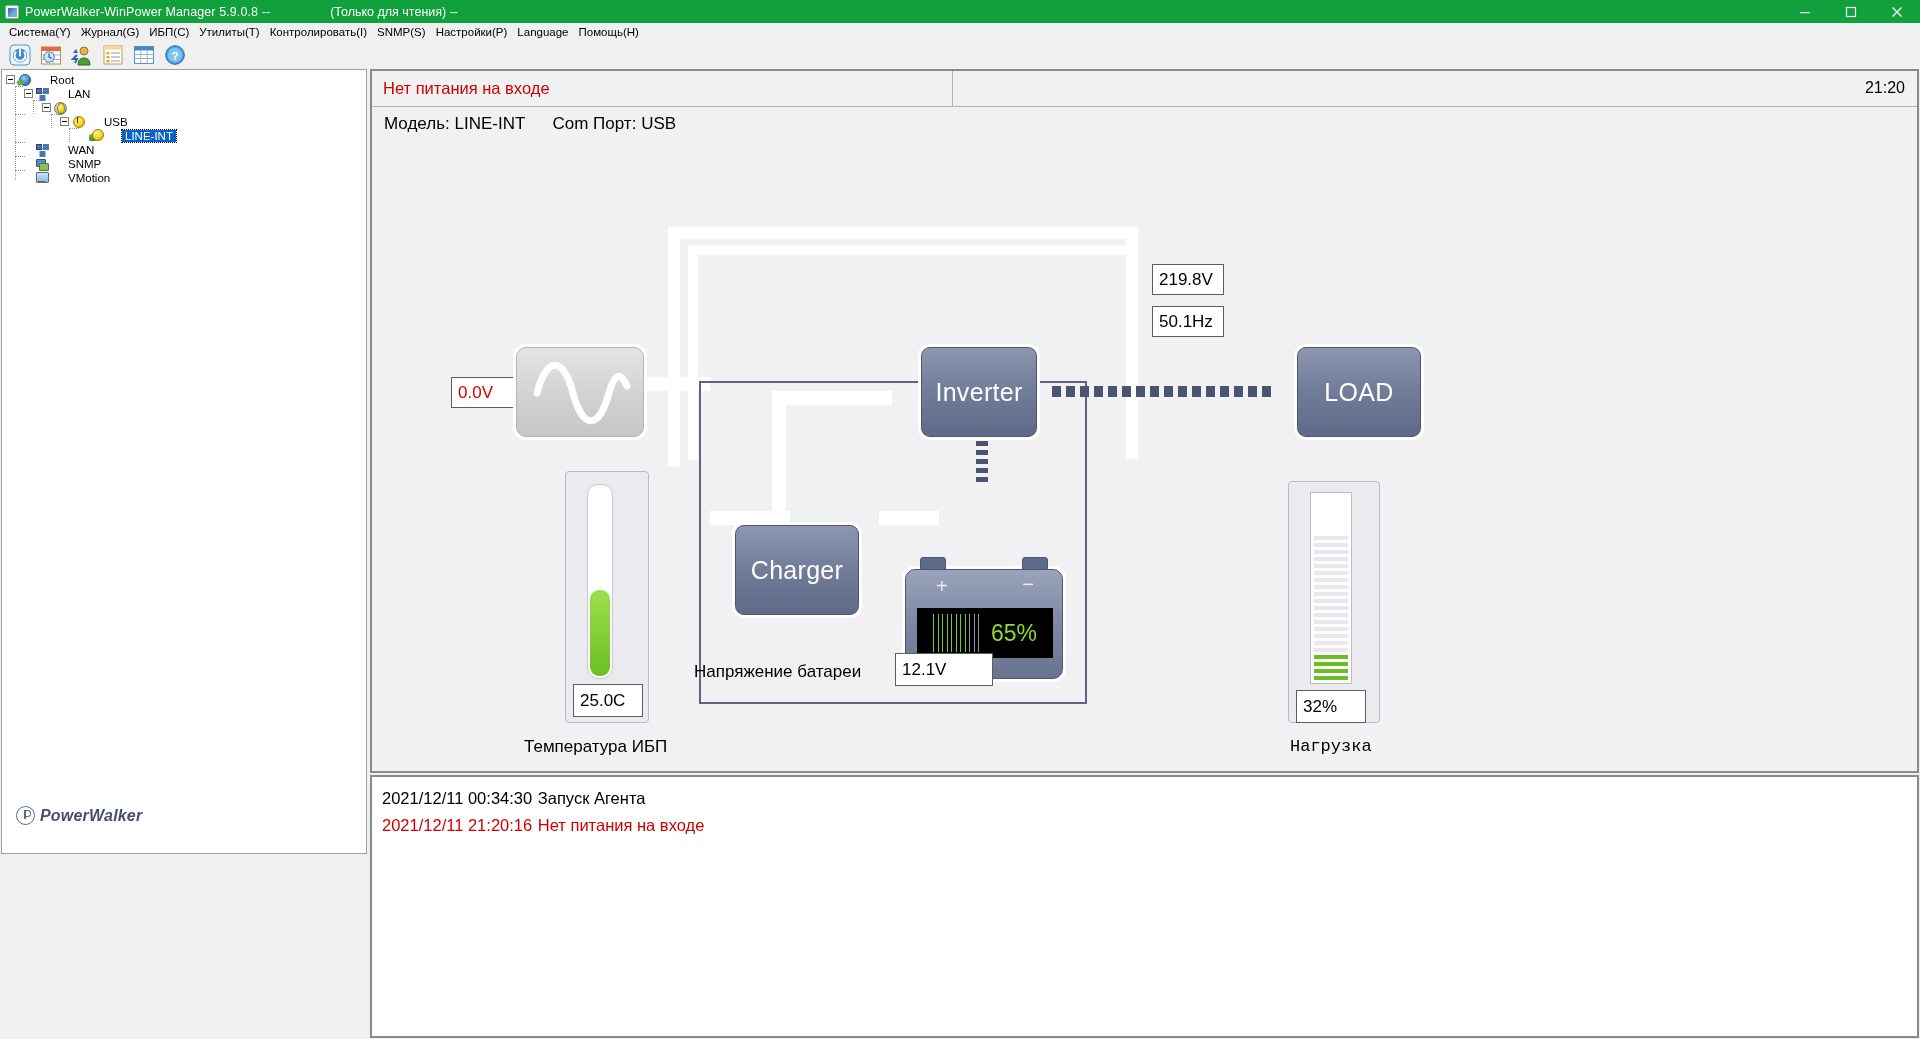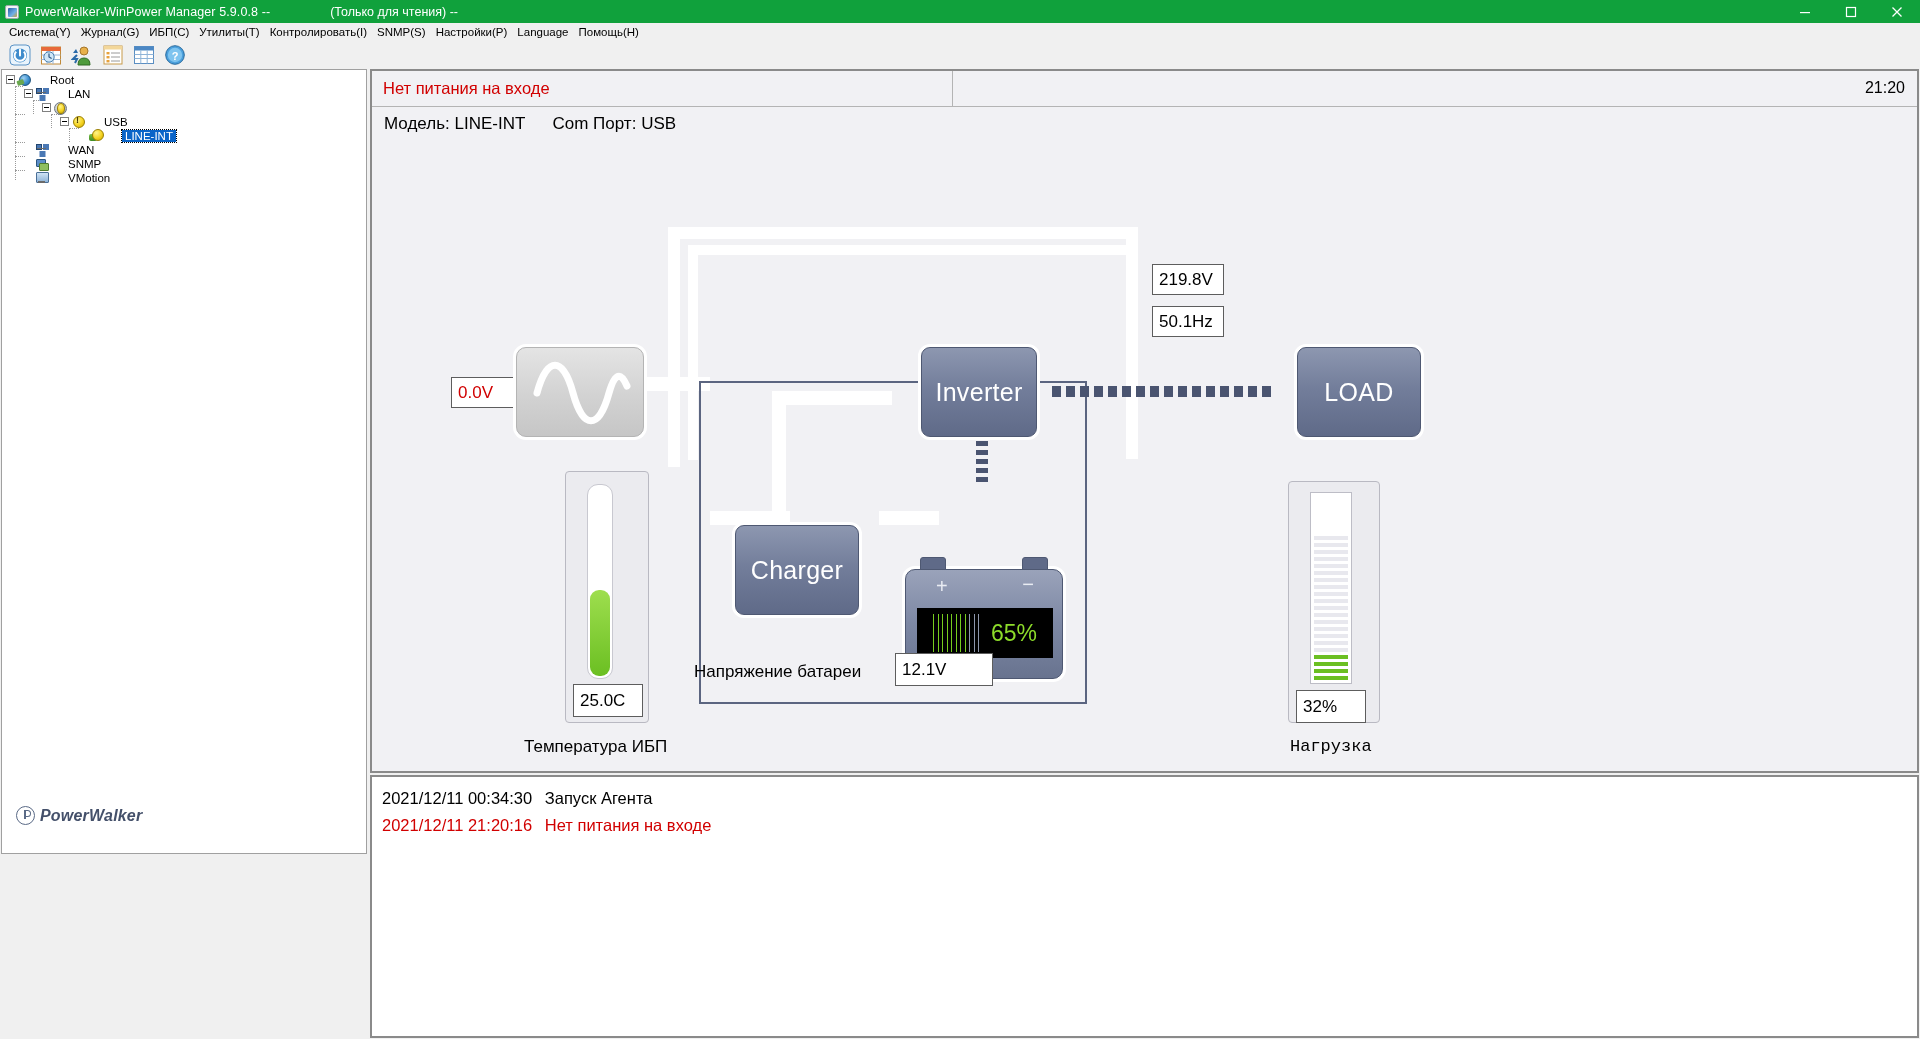--- a/index.html
+++ b/index.html
@@ -290,21 +290,21 @@
 
   
   .log-panel {
     position:absolute; left:370px; top:775px; width:1549px; height:263px;
     border:2px solid #8a8a8a; background:#ffffff;
     padding:8px 10px;
   }
   .log-row { font-size:16.5px; color:#000; line-height:27px; white-space:nowrap; }
   .log-row.alert { color:#d10000; }
   .log-row .ts { display:inline-block; }
-  .log-row .msg { margin-left:8px; }
+  .log-row .msg { margin-left:1px; }
 </style>
 </head>
 <body>
 
 <div id="app">
 
   <div class="titlebar">
     <div class="tb-icon"></div>
     <div class="tb-title">PowerWalker-WinPower Manager 5.9.0.8 --</div>
     <div class="tb-readonly">(Только для чтения) --</div>

